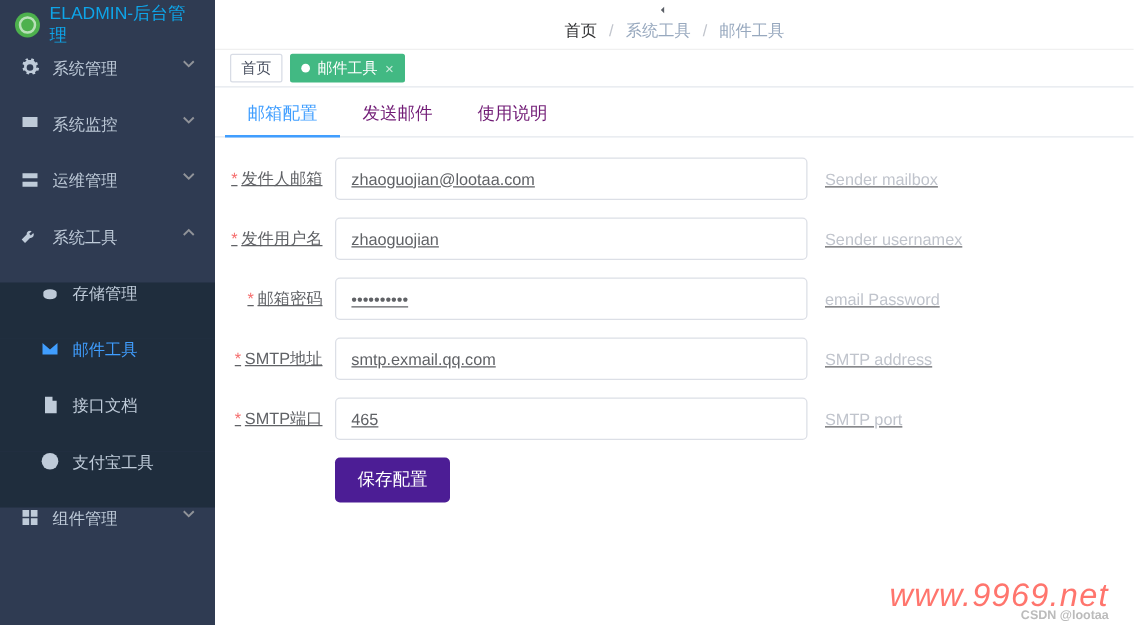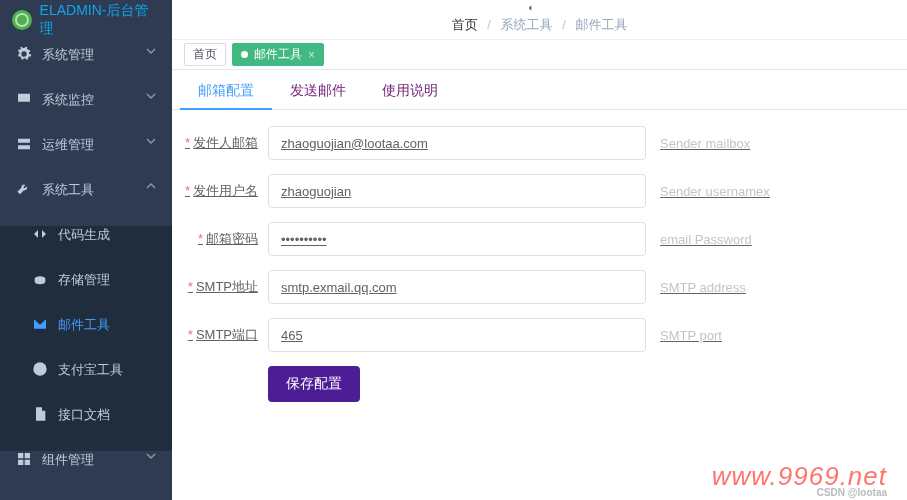--- a/index.html
+++ b/index.html
@@ -81,47 +81,41 @@
       <svg class="menu-icon" viewBox="0 0 24 24">
           <path d="M14 6a4 4 0 00-6 4l-6 6 4 4 6-6a4 4 0 004-6l-3 3-2-2 3-3z"></path>
         </svg>
       <span>系统工具</span>
       <svg class="arrow" viewBox="0 0 10 10" fill="none" stroke-width="1.5">
           <path d="M1 7l4-4 4 4"></path>
         </svg>
     </div>
     <div class="submenu-item">
       <svg class="menu-icon" viewBox="0 0 24 24">
-          <path d="M9 18l-6-6 6-6M15 6l6 6-6 6"></path>
-        </svg>
-      <span>代码生成</span>
-    </div>
-    <div class="submenu-item">
-      <svg class="menu-icon" viewBox="0 0 24 24">
           <path d="M4 12a8 4 0 1016 0 8 4 0 10-16 0zM4 12v4a8 4 0 0016 0v-4"></path>
         </svg>
       <span>存储管理</span>
     </div>
     <div class="submenu-item active">
       <svg class="menu-icon" viewBox="0 0 24 24">
           <path d="M3 5h18v14H3zM3 5l9 8 9-8"></path>
         </svg>
       <span>邮件工具</span>
     </div>
     <div class="submenu-item">
       <svg class="menu-icon" viewBox="0 0 24 24">
+          <path d="M6 2h9l5 5v15H6zM15 2v5h5"></path>
+        </svg>
+      <span>接口文档</span>
+    </div>
+    <div class="submenu-item">
+      <svg class="menu-icon" viewBox="0 0 24 24">
           <circle cx="12" cy="12" r="10"></circle>
         </svg>
       <span>支付宝工具</span>
-    </div>
-    <div class="submenu-item">
-      <svg class="menu-icon" viewBox="0 0 24 24">
-          <path d="M6 2h9l5 5v15H6zM15 2v5h5"></path>
-        </svg>
-      <span>接口文档</span>
     </div>
     <div class="menu-item">
       <svg class="menu-icon" viewBox="0 0 24 24">
           <path d="M3 3h8v8H3zM13 3h8v8h-8zM3 13h8v8H3zM13 13h8v8h-8z"></path>
         </svg>
       <span>组件管理</span>
       <svg class="arrow" viewBox="0 0 10 10" fill="none" stroke-width="1.5">
           <path d="M1 3l4 4 4-4"></path>
         </svg>
     </div>

